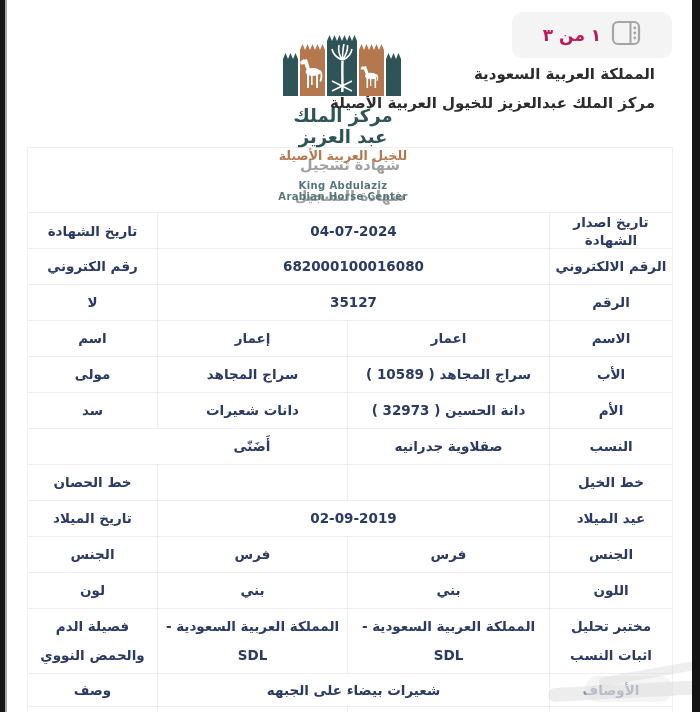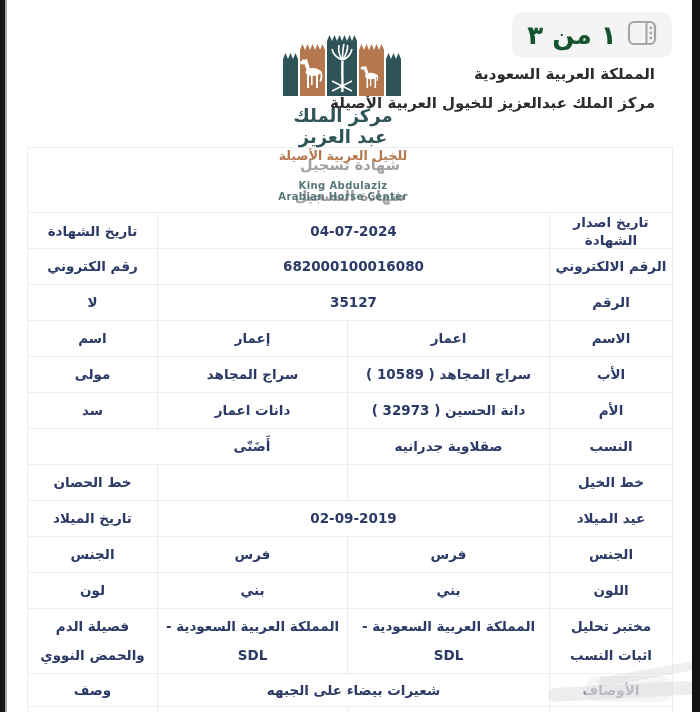--- a/index.html
+++ b/index.html
@@ -15,21 +15,21 @@
   .edge-left-gray { position:absolute; left:5px; top:0; width:2px; height:712px; background:#a8a8a8; z-index:9; }
   .edge-right { position:absolute; right:0; top:0; width:8px; height:712px; background:#141414; z-index:9; }
 
   
   .badge {
     position:absolute; top:12px; right:28px; width:160px; height:46px;
     background:#f4f4f4; border-radius:10px;
     display:flex; align-items:center; justify-content:center; gap:10px;
     z-index:5;
   }
-  .badge .num { font-size:26px; color:#14532d; font-weight:600; letter-spacing:1px; }
+  .badge .num { font-size:17px; color:#be185d; font-weight:600; letter-spacing:1px; }
 
   
   .org {
     position:absolute; top:60px; right:45px; text-align:right; z-index:2;
     color:#2c2c2c; font-weight:700; font-size:15px; line-height:29px;
   }
 
   
   .logo { position:absolute; top:34px; left:276px; width:134px; text-align:center; z-index:2; }
   .logo-ar1 { color:#2e5457; font-size:18px; font-weight:700; margin-top:3px; }
@@ -164,21 +164,21 @@
         </div>
         <div class="trow">
           <div class="cell label">الأب</div>
           <div class="cell value">سراج المجاهد ( 10589 )</div>
           <div class="cell value">سراج المجاهد</div>
           <div class="cell label">مولى</div>
         </div>
         <div class="trow">
           <div class="cell label">الأم</div>
           <div class="cell value">دانة الحسين ( 32973 )</div>
-          <div class="cell value">دانات اعمار</div>
+          <div class="cell value">دانات شعيرات</div>
           <div class="cell label">سد</div>
         </div>
         <div class="trow">
           <div class="cell label">النسب</div>
           <div class="cell value">صقلاوية جدرانيه</div>
           <div class="cell label">أَضَنّى</div>
         </div>
         <div class="trow">
           <div class="cell label">خط الخيل</div>
           <div class="cell value"></div>

